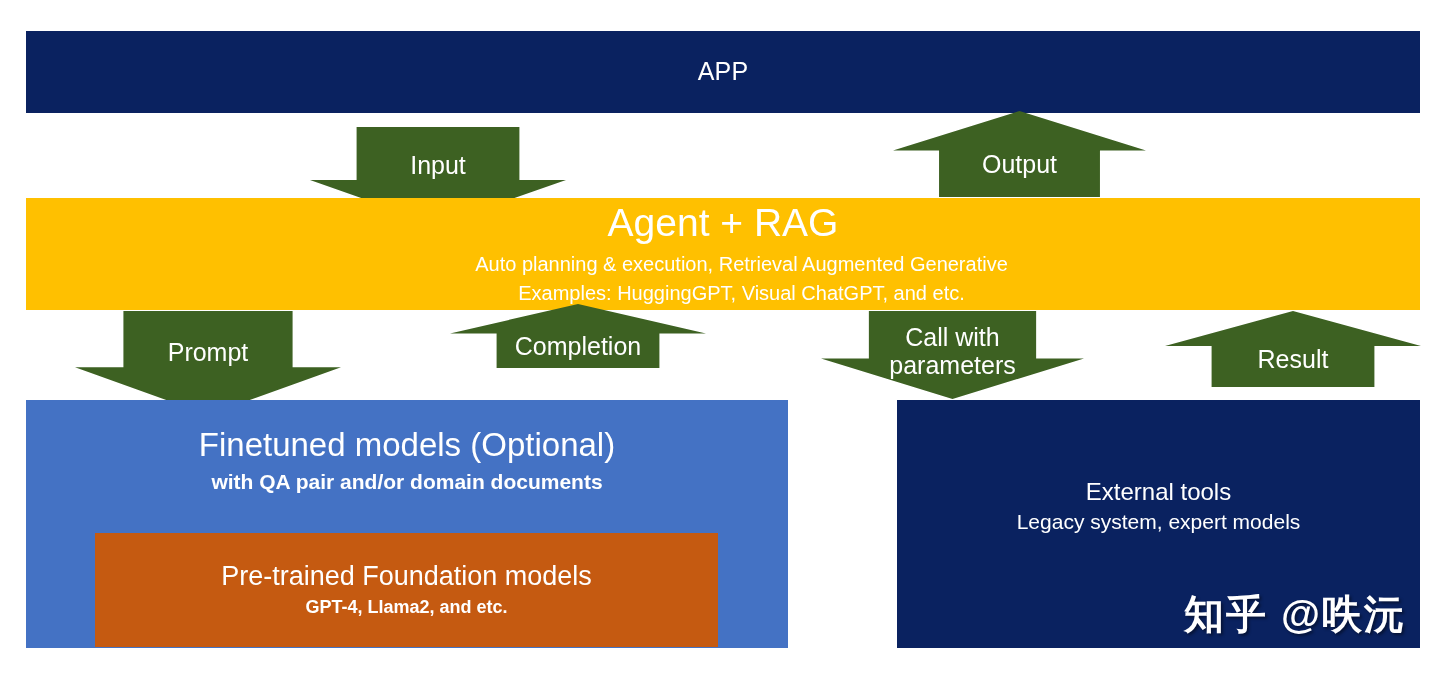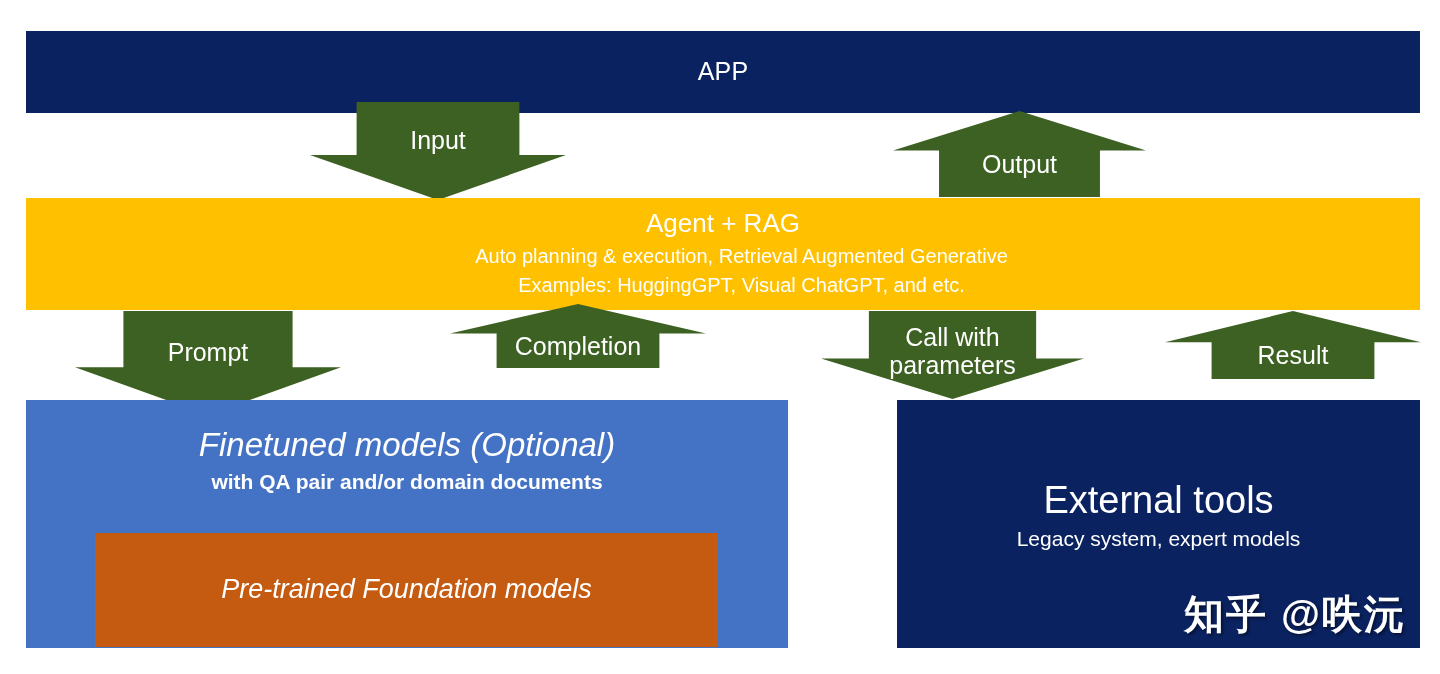--- a/index.html
+++ b/index.html
@@ -36,53 +36,53 @@
     background: #0A2260;
   }
   #app-bar .title { font-size: 25px; font-weight: 400; letter-spacing: .2px; }
 
   
   #agent-band {
     left: 26px; top: 198px; width: 1394px; height: 112px;
     background: #FFC000;
   }
   #agent-band .title {
-    font-size: 26px; font-weight: 400; margin-bottom: 3px;
+    font-size: 39px; font-weight: 400; margin-bottom: 3px;
   }
   #agent-band .sub { font-size: 20px; font-weight: 400; line-height: 1.45; margin-left: 37px; }
 
   
   #finetuned-box {
     left: 26px; top: 400px; width: 762px; height: 248px;
     background: #4472C4;
     justify-content: flex-start;
     padding-top: 26px;
   }
-  #finetuned-box .title { font-size: 33px; font-weight: 400; font-style: italic; }
+  #finetuned-box .title { font-size: 33px; font-weight: 400; }
   #finetuned-box .sub { font-size: 21px; font-weight: 700; margin-top: 5px; text-align: center; }
 
   #pretrained-box {
     position: absolute;
     left: 69px; top: 133px; width: 623px; height: 114px;
     background: #C55A11;
     display: flex; flex-direction: column;
     align-items: center; justify-content: center;
     color: #fff; text-align: center;
   }
   #pretrained-box .title { font-size: 27px; font-weight: 400; }
   #pretrained-box .sub { font-size: 18px; font-weight: 700; margin-top: 4px; }
 
   
   #external-box {
     left: 897px; top: 400px; width: 523px; height: 248px;
     background: #0A2260;
     justify-content: flex-start;
     padding-top: 78px;
   }
-  #external-box .title { font-size: 38px; font-weight: 400; }
+  #external-box .title { font-size: 24px; font-weight: 400; }
   #external-box .sub { font-size: 21px; font-weight: 400; margin-top: 4px; }
 
   
   #watermark {
     position: absolute;
     right: 14px; bottom: 10px;
     color: #ffffff;
     font-size: 40px;
     font-weight: 700;
     letter-spacing: 2px;
@@ -107,36 +107,36 @@
     line-height: 1.12;
     white-space: nowrap;
   }
   .arrow-down {
     clip-path: polygon(18.2% 0%, 81.8% 0%, 81.8% 54%, 100% 54%, 50% 100%, 0% 54%, 18.2% 54%);
   }
   .arrow-up {
     clip-path: polygon(50% 0%, 100% 46%, 81.8% 46%, 81.8% 100%, 18.2% 100%, 18.2% 46%, 0% 46%);
   }
 
-  #arrow-input   { left: 310px; top: 102px; width: 256px; height: 98px; }
+  #arrow-input   { left: 310px; top: 127px; width: 256px; height: 98px; }
   #arrow-input .lbl   { margin-top: -22px; }
 
   #arrow-output  { left: 893px; top: 111px; width: 253px; height: 86px; }
   #arrow-output .lbl  { margin-top: 20px; }
 
   #arrow-prompt  { left: 75px;  top: 311px; width: 266px; height: 104px; }
   #arrow-prompt .lbl  { margin-top: -22px; }
 
   #arrow-completion { left: 450px; top: 304px; width: 256px; height: 64px; }
   #arrow-completion .lbl { margin-top: 20px; }
 
   #arrow-call    { left: 821px; top: 311px; width: 263px; height: 88px; align-items: center; }
   #arrow-call .lbl    { margin-top: -8px; }
 
-  #arrow-result  { left: 1165px; top: 311px; width: 256px; height: 68px; }
+  #arrow-result  { left: 1165px; top: 311px; width: 256px; height: 76px; }
   #arrow-result .lbl  { margin-top: 20px; }
 </style>
 </head>
 <body>
 
 <div id="canvas">
 
   <div class="box" id="app-bar">
     <div class="title">APP</div>
   </div>
@@ -172,20 +172,21 @@
 
   <div class="arrow arrow-up" id="arrow-result">
     <span class="lbl">Result</span>
   </div>
 
   <div class="box" id="finetuned-box">
     <div class="title">Finetuned models (Optional)</div>
     <div class="sub">with QA pair and/or domain documents</div>
     <div id="pretrained-box">
       <div class="title">Pre-trained Foundation models</div>
+      <div class="sub">GPT-4, Llama2, and etc.</div>
     </div>
   </div>
 
   <div class="box" id="external-box">
     <div class="title">External tools</div>
     <div class="sub">Legacy system, expert models</div>
     <div id="watermark">知乎 @呹沅</div>
   </div>
 
 </div>

